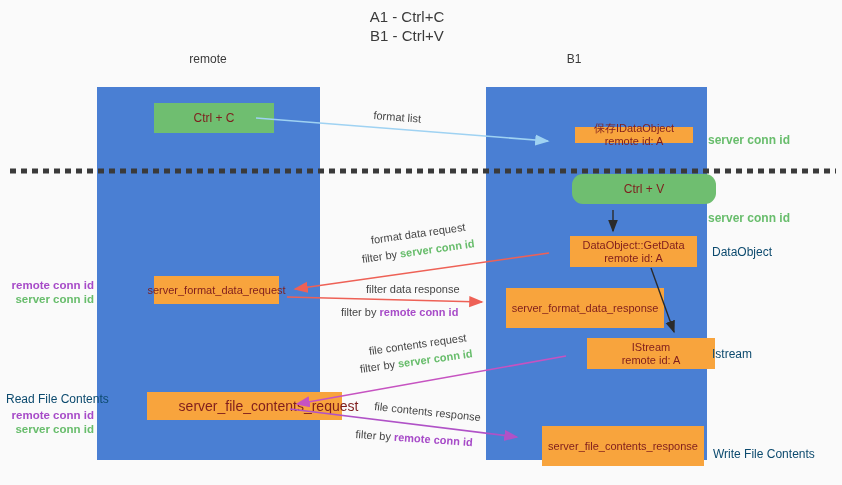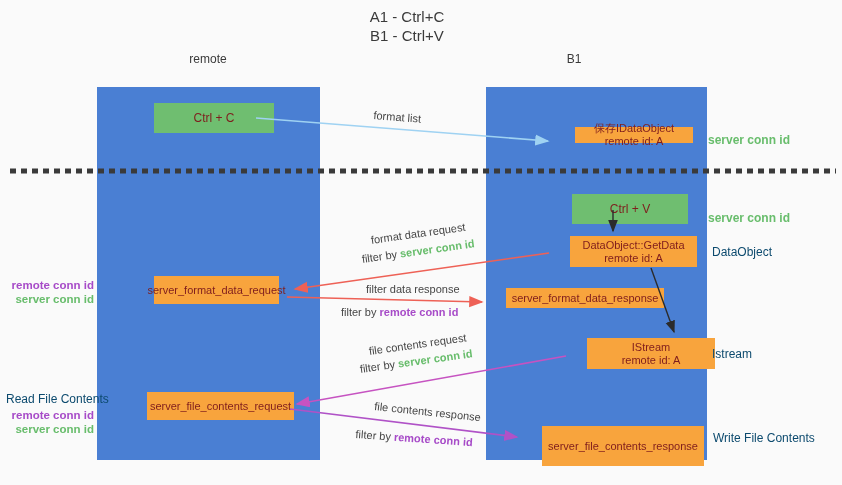--- a/index.html
+++ b/index.html
@@ -53,43 +53,43 @@
 
 <div class="abs node green" style="left:135px;top:103px;width:120px;height:30px;">
   <div>Ctrl + C</div>
 </div>
 
 <div class="abs node orange" style="left:556px;top:127px;width:118px;height:16px;font-size:11px;line-height:13px;">
   <div>保存IDataObject</div>
   <div>remote id: A</div>
 </div>
 
-<div class="abs node green" style="left:553px;top:194px;width:116px;height:30px;">
+<div class="abs node green" style="left:553px;top:174px;width:144px;height:30px;border-radius:11px;">
   <div>Ctrl + V</div>
 </div>
 
 <div class="abs node orange" style="left:551px;top:236px;width:127px;height:31px;font-size:11px;line-height:13px;">
   <div>DataObject::GetData</div>
   <div>remote id: A</div>
 </div>
 
 <div class="abs node orange" style="left:135px;top:276px;width:125px;height:28px;font-size:11px;">
   <div>server_format_data_request</div>
 </div>
 
-<div class="abs node orange" style="left:487px;top:288px;width:158px;height:20px;font-size:11px;">
+<div class="abs node orange" style="left:487px;top:288px;width:158px;height:40px;font-size:11px;">
   <div>server_format_data_response</div>
 </div>
 
 <div class="abs node orange" style="left:568px;top:338px;width:128px;height:31px;font-size:11px;line-height:13px;">
   <div>IStream</div>
   <div>remote id: A</div>
 </div>
 
-<div class="abs node orange" style="left:128px;top:392px;width:147px;height:28px;font-size:11px;">
+<div class="abs node orange" style="left:128px;top:392px;width:147px;height:28px;font-size:14px;padding-left:48px;">
   <div>server_file_contents_request</div>
 </div>
 
 <div class="abs node orange" style="left:523px;top:426px;width:162px;height:40px;font-size:11px;">
   <div>server_file_contents_response</div>
 </div>
 
 <div class="abs arr-label" style="left:374px;top:109px;transform:rotate(4.5deg);">format list</div>
 
 <div class="abs arr-label" style="left:370px;top:234px;transform:rotate(-8deg);">format data request</div>
@@ -113,21 +113,21 @@
 <div class="abs arr-label" style="left:375px;top:400px;transform:rotate(6deg);">file contents response</div>
 <div class="abs arr-label" style="left:356px;top:428px;transform:rotate(4deg);">
   <span>filter by</span>
   <span class="purple-b">remote conn id</span>
 </div>
 
 <div class="abs side green-b" style="left:708px;top:133px;font-size:12px;">server conn id</div>
 <div class="abs side green-b" style="left:708px;top:211px;font-size:12px;">server conn id</div>
 <div class="abs side dark" style="left:712px;top:245px;">DataObject</div>
 <div class="abs side dark" style="left:712px;top:347px;">Istream</div>
-<div class="abs side dark" style="left:713px;top:431px;">Write File Contents</div>
+<div class="abs side dark" style="left:713px;top:447px;">Write File Contents</div>
 
 <div class="abs side-stack" style="left:8px;top:278px;">
   <div class="purple-b">remote conn id</div>
   <div class="green-b">server conn id</div>
 </div>
 <div class="abs side dark" style="left:6px;top:392px;">Read File Contents</div>
 <div class="abs side-stack" style="left:8px;top:408px;">
   <div class="purple-b">remote conn id</div>
   <div class="green-b">server conn id</div>
 </div>

